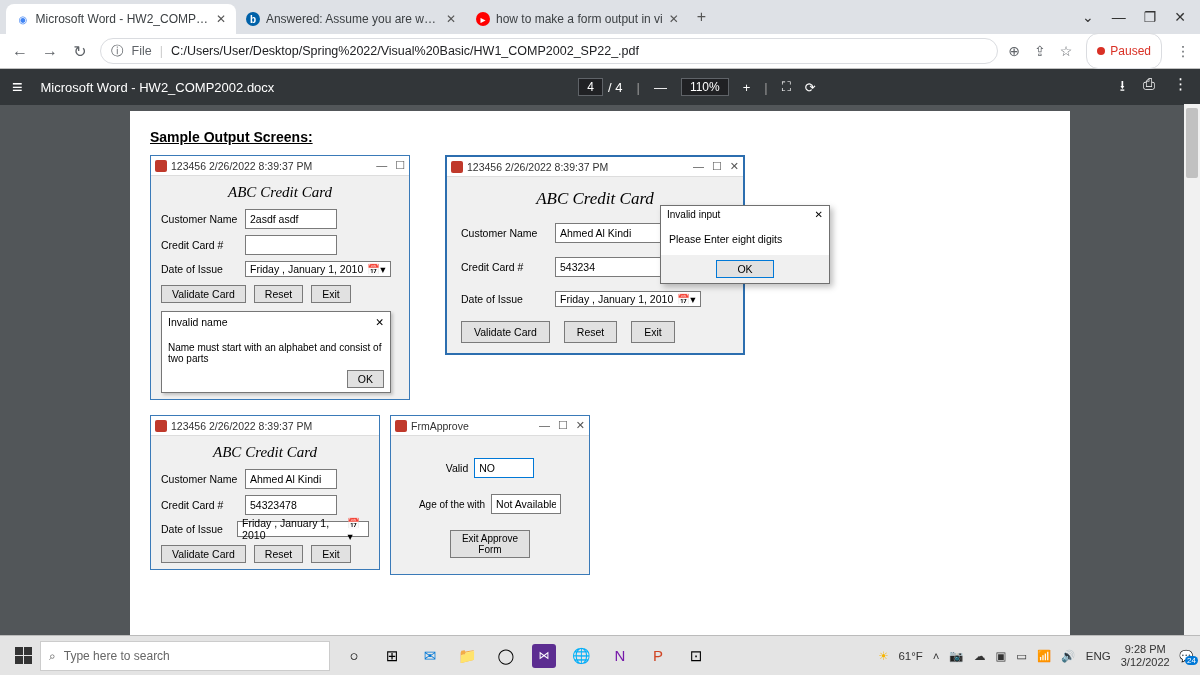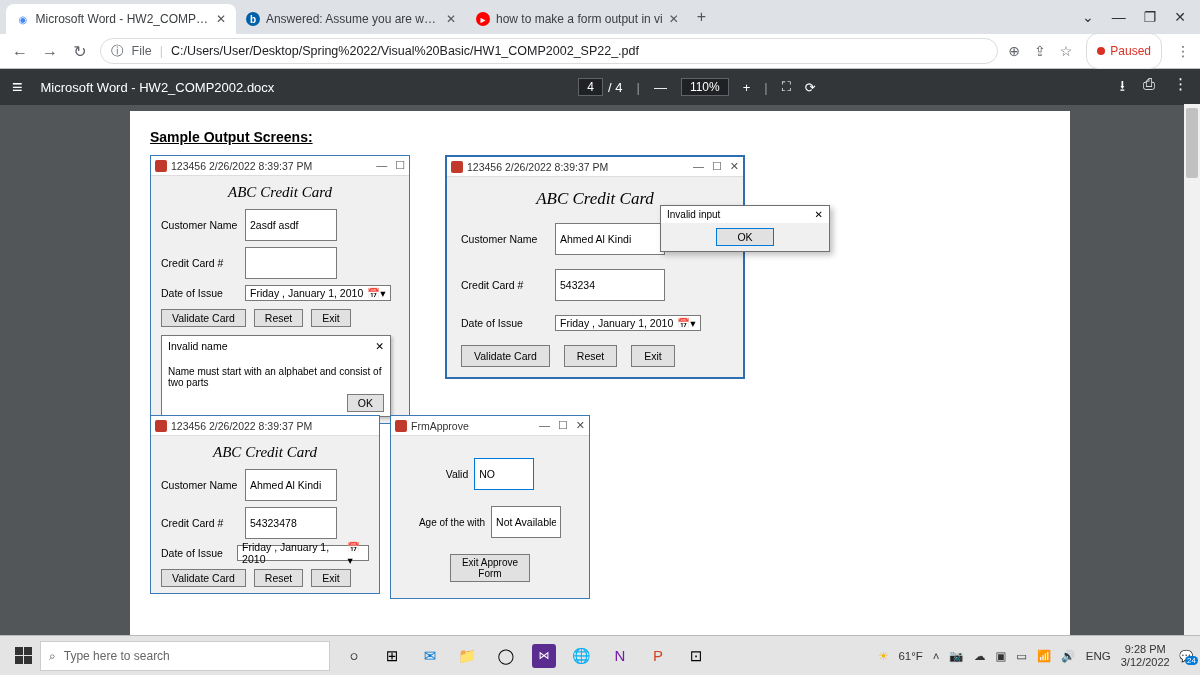--- a/index.html
+++ b/index.html
@@ -43,21 +43,21 @@
 
 
 .winform { position: absolute; border: 1px solid #3a7ab8; background: #f0f0f0; font-size: 11px; }
 .winform .titlebar { background: #fff; border-bottom: 1px solid #ddd; display: flex; align-items: center; padding: 2px 4px; height: 20px; font-size: 10.5px; color: #333; }
 .winform .titlebar .ico { width: 12px; height: 12px; background: #c0392b; margin-right: 4px; border-radius: 2px; }
 .winform .titlebar .wbtns { margin-left: auto; display: flex; gap: 8px; color: #555; font-size: 11px; }
 .form-body { padding: 6px 10px; }
 .app-title { text-align: center; font-style: italic; font-family: 'Brush Script MT', cursive; font-size: 15px; margin: 2px 0 8px; }
 .row { display: flex; align-items: center; gap: 6px; margin: 6px 0; }
 .row label { width: 78px; font-size: 10.5px; }
-.tfield { border: 1px solid #7a7a7a; background: #fff; padding: 1px 4px; font-size: 10.5px; height: 32px; width: 92px; }
+.tfield { border: 1px solid #7a7a7a; background: #fff; padding: 1px 4px; font-size: 10.5px; height: 20px; width: 92px; }
 .dpicker { border: 1px solid #7a7a7a; background: #fff; padding: 1px 4px; font-size: 10.5px; height: 16px; display: flex; align-items: center; gap: 4px; }
 .btn { border: 1px solid #7a7a7a; background: #e1e1e1; padding: 2px 10px; font-size: 10.5px; }
 .btnrow { display: flex; gap: 8px; margin-top: 8px; }
 
 
 .tooltip { position: absolute; background: #fff; border: 1px solid #767676; padding: 4px 6px; font-size: 10.5px; box-shadow: 2px 2px 3px rgba(0,0,0,.2); }
 .msgbox { position: absolute; background: #fff; border: 1px solid #707070; width: 170px; font-size: 10.5px; box-shadow: 3px 3px 6px rgba(0,0,0,.25); }
 .msgbox .mtitle { background: #fff; padding: 3px 6px; font-size: 10px; display:flex; }
 .msgbox .mtitle .x { margin-left:auto; }
 .msgbox .mbody { padding: 10px 8px; }
@@ -231,20 +231,21 @@
             <button class="btn" style="padding:4px 12px">Exit</button>
           </div>
         </div>
       </div>
 
       <div class="msgbox" style="left:510px;top:50px">
         <div class="mtitle">
             <span>Invalid input</span>
             <span class="x">✕</span>
           </div>
+        <div class="mbody">Please Enter eight digits</div>
         <div class="mfoot"><button class="btn" style="padding:2px 20px;border:1px solid #0078d7">OK</button></div>
       </div>
 
       <div class="winform" style="left:0;top:260px;width:230px">
         <div class="titlebar">
             <span class="ico"></span>
             <span>123456 2/26/2022 8:39:37 PM</span>
           </div>
         <div class="form-body">
           <div class="app-title">ABC Credit Card</div>

